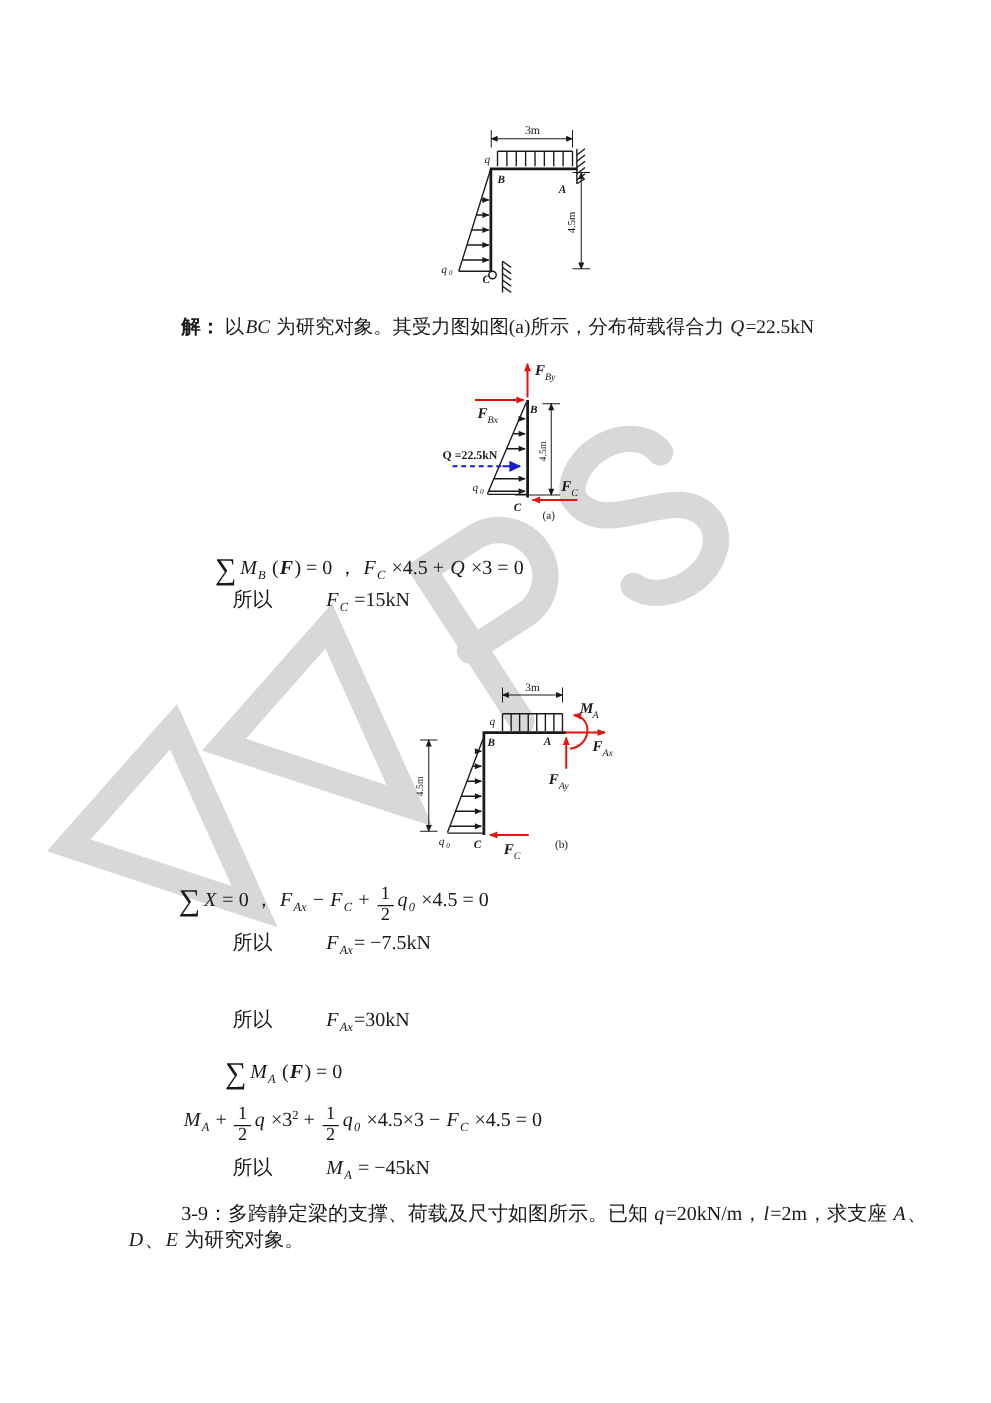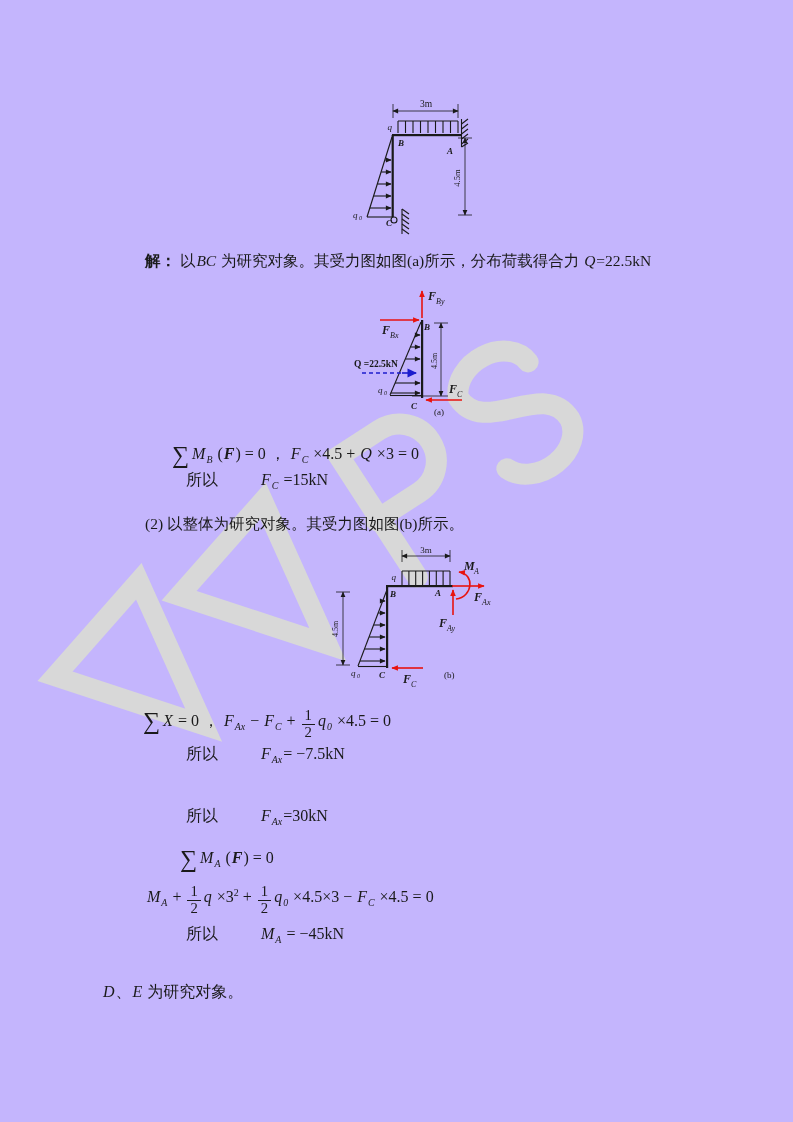--- a/index.html
+++ b/index.html
@@ -1,18 +1,18 @@
 <!DOCTYPE html>
 <html><head>
 <meta charset="utf-8">
 <style>
   html,body{margin:0;padding:0;background:#888;}
   #page{
     position:relative;width:793px;height:1122px;margin:0 auto;
-    background:#c4b5fd;overflow:hidden;
+    background:#ffffff;overflow:hidden;
     font-family:"Liberation Serif","DejaVu Serif",serif;color:#1a1a1a;
   }
   
   #watermark{position:absolute;left:15px;top:420px;width:660px;height:260px;
     transform:rotate(-33deg);z-index:0;pointer-events:none;}
   
   svg.fig{position:absolute;z-index:1;}
   svg.fig text{font-family:"Liberation Serif","DejaVu Serif",serif;fill:#1a1a1a;}
   .sv-it{font-style:italic;}
   .sv-b{font-weight:bold;}
@@ -240,32 +240,32 @@
     <text x="118" y="133" font-size="9">(b)</text>
   </svg>
 
   <div class="tline" style="left:145px;top:251px"><span class="mtxt strong">解：</span><span class="mtxt">  以</span><span class="mvar">BC</span><span class="mtxt"> 为研究对象。其受力图如图(a)所示，分布荷载得合力 </span><span class="mvar">Q</span><span class="mtxt">=22.5kN</span></div>
 
   <div class="eq" style="left:172px;top:444px"><span class="sum">∑</span><span class="mvar">M<span class="msub">B</span></span><span class="mtxt"> (</span><span class="mvar mbold">F</span><span class="mtxt">) = 0</span><span class="mtxt">  ，  </span><span class="mvar">F<span class="msub">C</span></span><span class="mtxt"> ×4.5 + </span><span class="mvar">Q</span><span class="mtxt"> ×3 = 0</span></div>
   <div class="eq" style="left:186px;top:470px">
     <span class="suoyi">所以</span><span class="val"><span class="mvar">F<span class="msub">C</span></span><span class="mtxt"> =15kN</span></span>
   </div>
 
-  <div class="tline" style="left:145px;top:514px"><span class="mtxt">(2)  以整体为研究对象。其受力图如图(b)所示。</span></div>
 
   <div class="eq" style="left:143px;top:708px"><span class="sum">∑</span><span class="mvar">X</span><span class="mtxt"> = 0</span><span class="mtxt">  ，  </span><span class="mvar">F<span class="msub">Ax</span></span><span class="mtxt"> − </span><span class="mvar">F<span class="msub">C</span></span><span class="mtxt"> + </span><span class="frac"><span class="num">1</span><span class="den">2</span></span><span class="mvar">q<span class="msub">0</span></span><span class="mtxt"> ×4.5 = 0</span></div>
   <div class="eq" style="left:186px;top:744px">
     <span class="suoyi">所以</span><span class="val"><span class="mvar">F<span class="msub">Ax</span></span><span class="mtxt">= −7.5kN</span></span>
   </div>
 
   <div class="eq" style="left:186px;top:806px">
     <span class="suoyi">所以</span><span class="val"><span class="mvar">F<span class="msub">Ax</span></span><span class="mtxt">=30kN</span></span>
   </div>
 
   <div class="eq" style="left:180px;top:849px"><span class="sum">∑</span><span class="mvar">M<span class="msub">A</span></span><span class="mtxt"> (</span><span class="mvar mbold">F</span><span class="mtxt">) = 0</span></div>
   <div class="eq" style="left:146px;top:884px"><span class="mvar">M<span class="msub">A</span></span><span class="mtxt"> + </span><span class="frac"><span class="num">1</span><span class="den">2</span></span><span class="mvar">q</span><span class="mtxt"> ×3</span><span class="sup">2</span><span class="mtxt"> + </span><span class="frac"><span class="num">1</span><span class="den">2</span></span><span class="mvar">q<span class="msub">0</span></span><span class="mtxt"> ×4.5×3 − </span><span class="mvar">F<span class="msub">C</span></span><span class="mtxt"> ×4.5 = 0</span></div>
   <div class="eq" style="left:186px;top:924px">
     <span class="suoyi">所以</span><span class="val"><span class="mvar">M<span class="msub">A</span></span><span class="mtxt"> = −45kN</span></span>
   </div>
 
+  <div class="tline" style="left:145px;top:961px;font-size:16px"><span class="mtxt">3-9：多跨静定梁的支撑、荷载及尺寸如图所示。已知 </span><span class="mvar">q</span><span class="mtxt">=20kN/m，</span><span class="mvar">l</span><span class="mtxt">=2m，求支座 </span><span class="mvar">A</span><span class="mtxt">、</span></div>
   <div class="tline" style="left:102px;top:982px;font-size:16px"><span class="mvar">D</span><span class="mtxt">、</span><span class="mvar">E</span><span class="mtxt"> 为研究对象。</span></div>
 
 </div>
 
 </body></html>

